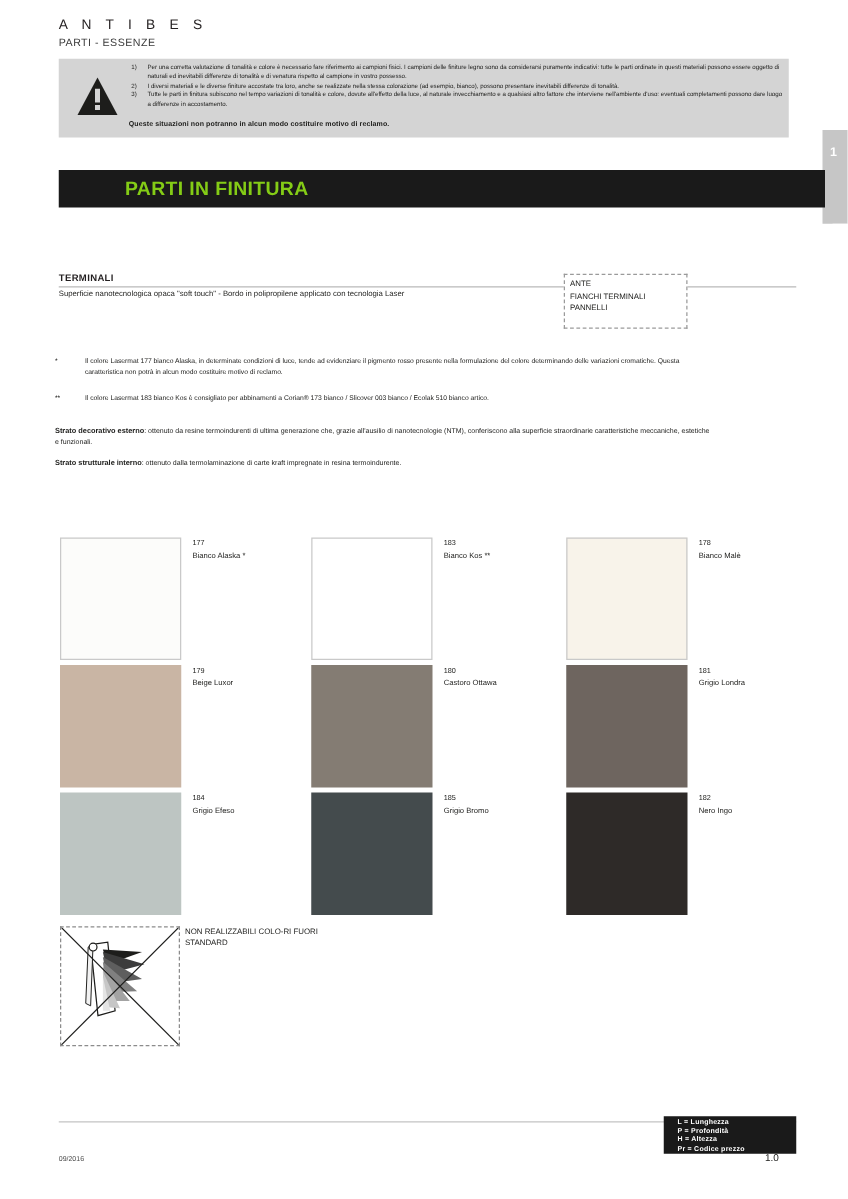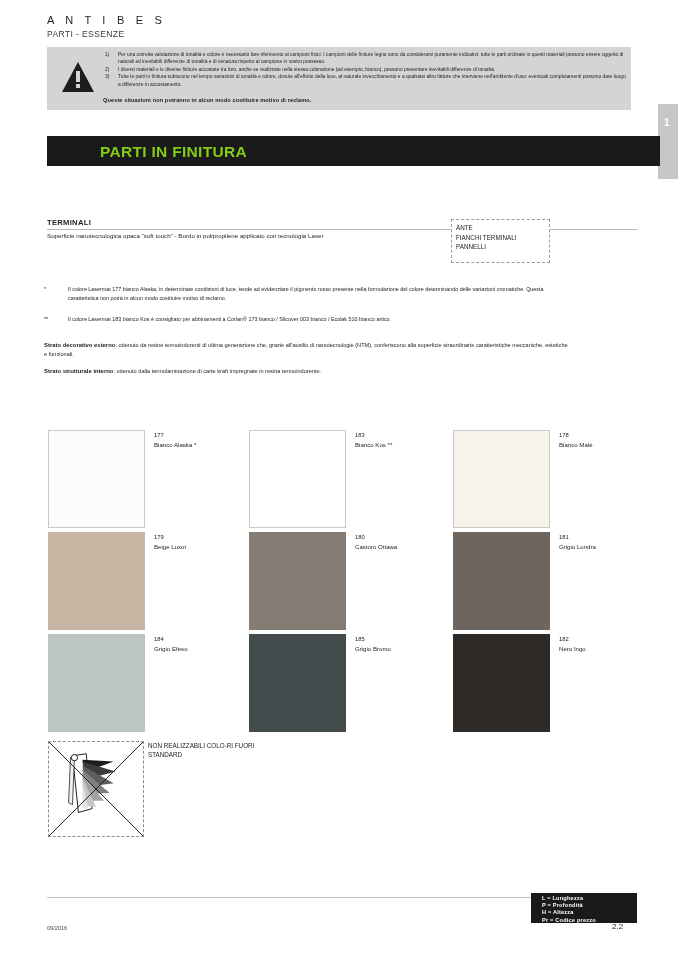--- a/index.html
+++ b/index.html
@@ -205,15 +205,15 @@
   <div class="na-label">NON REALIZZABILI COLO-RI FUORI STANDARD</div>
 
   <div class="foot-rule"></div>
   <div class="legend">
     <div>L = Lunghezza</div>
     <div>P = Profondità</div>
     <div>H = Altezza</div>
     <div>Pr = Codice prezzo</div>
   </div>
   <div class="date">09/2016</div>
-  <div class="pageno">2.2</div>
+  <div class="pageno">1.0</div>
 
 </div>
 
 </body></html>

